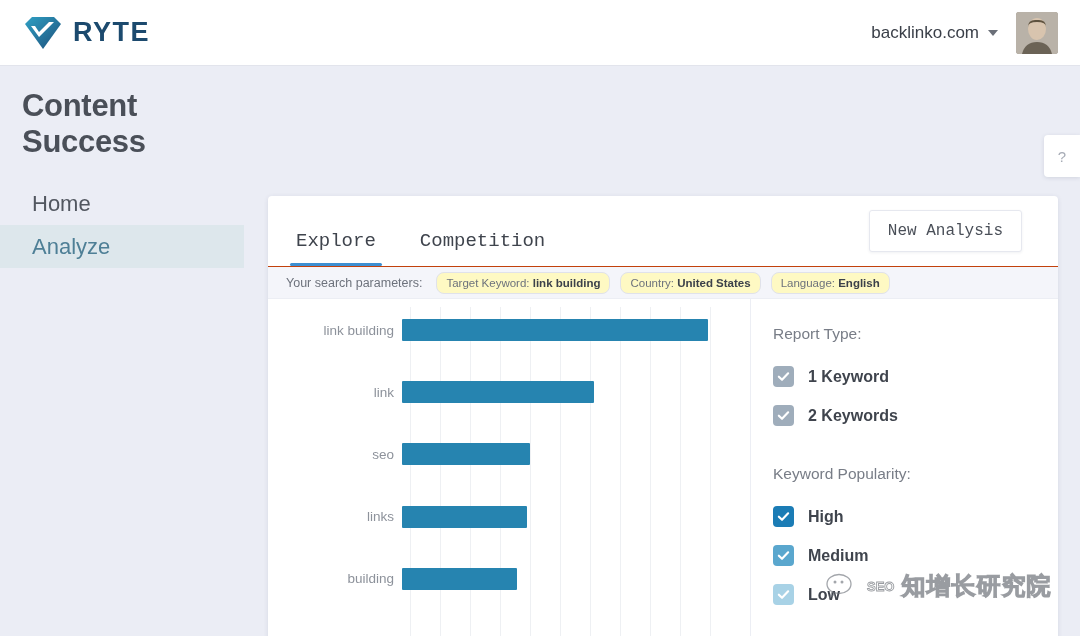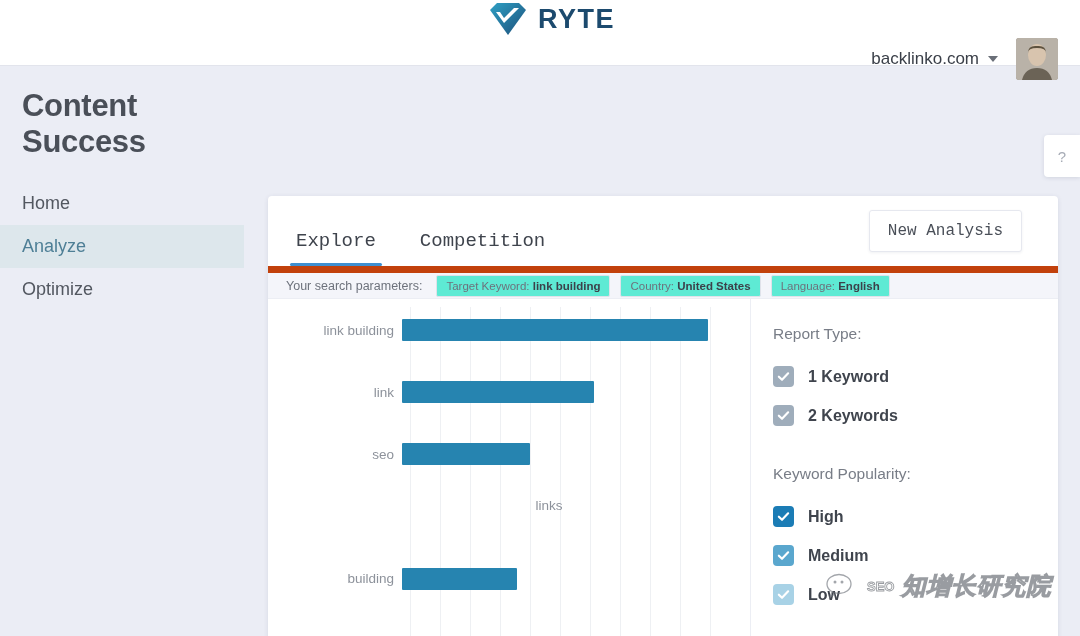--- a/index.html
+++ b/index.html
@@ -9,21 +9,21 @@
     background:#ebedf5;
     color:#4a5059;
     -webkit-font-smoothing:antialiased;
   }
 
   
   .topbar {
     position:absolute; left:0; top:0; width:1080px; height:66px;
     background:#ffffff;
     border-bottom:1px solid #e2e4ec;
-    display:flex; align-items:center;flex-direction:column;
+    display:flex; align-items:center;
   }
   .logo-wrap { display:flex; align-items:center; margin-left:22px; }
   .logo-mark { width:42px; height:38px; display:block; }
   .logo-text {
     font-size:27px; font-weight:bold; letter-spacing:1.5px;
     color:#1c4a6e; margin-left:9px;
   }
   .topbar-right {
     margin-left:auto; margin-right:22px;
     display:flex; align-items:center; gap:18px;
@@ -44,21 +44,21 @@
 
   
   .sidebar { position:absolute; left:0; top:66px; width:244px; height:570px; }
   .page-title {
     font-size:31px; font-weight:bold; color:#4a4f58;
     margin:22px 0 13px 22px; letter-spacing:-0.3px;
   }
   .nav { margin-top:22px; }
   .nav-item {
     height:43px; display:flex; align-items:center;
-    padding-left:22px; font-size:18px; color:#525760; cursor:pointer;
+    padding-left:32px; font-size:22px; color:#525760; cursor:pointer;
   }
   .nav-item.active { background:#dde7ec; color:#4e7f96; }
 
   
   .help-tab {
     position:absolute; right:0; top:135px; width:36px; height:42px;
     background:#ffffff; border-radius:4px 0 0 4px;
     box-shadow:0 1px 4px rgba(40,50,80,.13);
     display:flex; align-items:center; justify-content:center;
     font-size:15px; color:#a7acb6; cursor:pointer;
@@ -85,26 +85,26 @@
     height:3px; background:#3d8fd1; border-radius:2px;
   }
   .new-analysis {
     position:absolute; right:36px; top:14px;
     background:#ffffff; border:1px solid #e6e8ef; border-radius:3px;
     padding:11px 18px; font-size:16px; color:#4a4f58; cursor:pointer;
     box-shadow:0 1px 3px rgba(40,50,80,.07);
   }
 
   .params-bar {
-    background:#f4f5fa; border-top:7px solid #c2410c; border-bottom:1px solid #eceef4;
+    background:#f4f5fa; border-top:1px solid #c2410c; border-bottom:1px solid #eceef4;
     height:33px; display:flex; align-items:center; padding-left:18px; gap:10px;
   }
   .params-label { font-size:12.5px; color:#6d727c; margin-right:4px; }
   .chip {
-    background:#5eead4; border:1px solid #e0e2ea; border-radius:2px;
+    background:#fef9c3; border:1px solid #e0e2ea; border-radius:8px;
     font-size:11.5px; color:#6d727c; padding:4px 9px; white-space:nowrap;
   }
   .chip b { color:#3c414a; }
 
   
   .card-body { display:flex; height:349px; }
   .chart-pane { width:483px; position:relative; border-right:1px solid #eceef4; }
   .filters-pane { flex:1; padding:26px 0 0 22px; position:relative; }
 
   .chart-area { position:absolute; left:0; top:0; right:0; bottom:0; }
@@ -142,21 +142,21 @@
   
   .watermark {
     position:absolute; left:826px; top:566px; width:246px; height:40px;
     display:flex; align-items:center; gap:7px;
     pointer-events:none; opacity:.62;
   }
   .wm-icon { width:34px; height:26px; flex:none; }
   .wm-text {
     font-size:24px; font-weight:bold; color:#ffffff;
     -webkit-text-stroke:1.1px #5c6168;
-    letter-spacing:1px; white-space:nowrap;font-style:italic;
+    letter-spacing:1px; white-space:nowrap;
   }
   .wm-sub { font-size:13px; font-weight:bold; color:#ffffff; -webkit-text-stroke:.9px #5c6168; }
 </style>
 </head>
 <body>
 
 <div class="topbar">
   <div class="logo-wrap">
     <svg class="logo-mark" viewBox="0 0 42 38">
       <defs>
@@ -185,23 +185,20 @@
 </div>
 
 <div class="sidebar">
   <div class="page-title">Content Success</div>
   <div class="nav">
     <div class="nav-item">
       <span>Home</span>
     </div>
     <div class="nav-item active">
       <span>Analyze</span>
-    </div>
-    <div class="nav-item">
-      <span>Optimize</span>
     </div>
   </div>
 </div>
 
 <div class="help-tab">
   <span>?</span>
 </div>
 
 <div class="card">
 
@@ -262,21 +259,21 @@
               <div class="bar-track">
                 <div class="bar" title="link: 62.8" style="width: 57.0909%; background: rgb(38, 132, 176);"></div>
               </div>
             </div>
             <div class="bar-row" style="top: 136.4px;">
               <div class="bar-label">seo</div>
               <div class="bar-track">
                 <div class="bar" title="seo: 41.8" style="width: 38%; background: rgb(38, 132, 176);"></div>
               </div>
             </div>
-            <div class="bar-row" style="top: 198.6px; flex-direction: column;">
+            <div class="bar-row" style="top: 198.6px;">
               <div class="bar-label">links</div>
               <div class="bar-track">
                 <div class="bar" title="links: 40.9" style="width: 37.1818%; background: rgb(38, 132, 176);"></div>
               </div>
             </div>
             <div class="bar-row" style="top: 260.8px;">
               <div class="bar-label">building</div>
               <div class="bar-track">
                 <div class="bar" title="building: 37.6" style="width: 34.1818%; background: rgb(38, 132, 176);"></div>
               </div>

